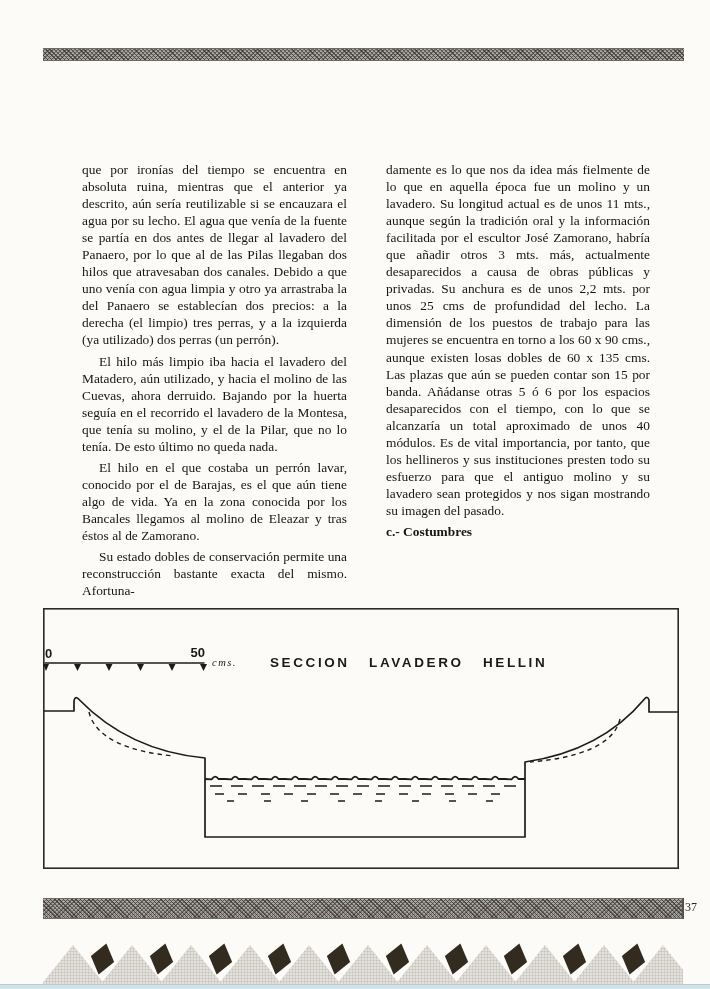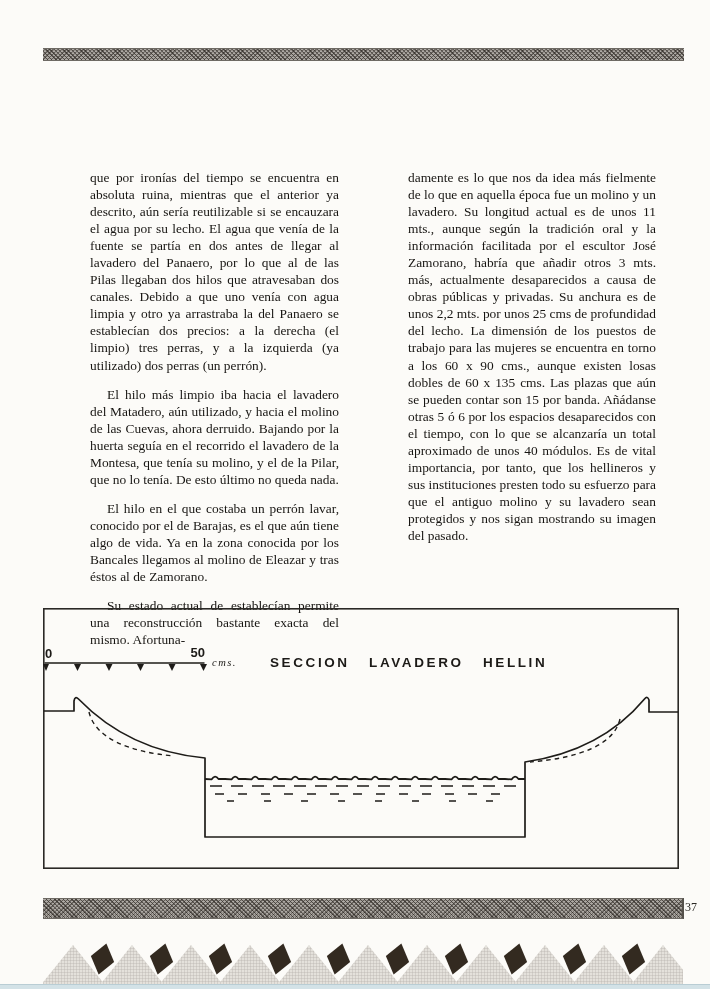--- a/index.html
+++ b/index.html
@@ -20,22 +20,22 @@
     border-bottom:1px solid #6e6a64;
   }
   #top-bar{left:43px;top:48px;width:641px;height:11px;}
   #bottom-bar{left:43px;top:898px;width:639px;height:19px;border-right:2px solid #55514b;}
   .col{
     position:absolute;top:157px;width:273px;
     font-size:13.4px;line-height:17.05px;
     text-align:justify;
   }
   #col-left{left:78px;}
-  #col-right{left:396px;width:272px;}
-  .col p{margin:12px;}
+  #col-right{left:382px;width:272px;}
+  .col p{margin:4px;}
   .col p.indent{text-indent:17px;}
   .col p.heading{font-weight:bold;text-align:left;margin-top:3px;margin-bottom:2px;}
   #page-number{
     position:absolute;left:685px;top:900px;
     font-size:12px;color:#2a2824;
   }
   #figure-wrap{position:absolute;left:43px;top:608px;width:636px;height:261px;}
   #frieze-wrap{position:absolute;left:43px;top:942px;width:640px;height:44px;}
   #bottom-strip{
     position:absolute;left:0;top:984px;width:710px;height:5px;
@@ -48,25 +48,26 @@
 </style>
 </head>
 <body>
 
 <div id="top-bar" class="hatch-bar"></div>
 
 <div id="col-left" class="col">
   <p>que por ironías del tiempo se encuentra en absoluta ruina, mientras que el anterior ya descrito, aún sería reutilizable si se encauzara el agua por su lecho. El agua que venía de la fuente se partía en dos antes de llegar al lavadero del Panaero, por lo que al de las Pilas llegaban dos hilos que atravesaban dos canales. Debido a que uno venía con agua limpia y otro ya arrastraba la del Panaero se establecían dos precios: a la derecha (el limpio) tres perras, y a la izquierda (ya utilizado) dos perras (un perrón).</p>
   <p class="indent">El hilo más limpio iba hacia el lavadero del Matadero, aún utilizado, y hacia el molino de las Cuevas, ahora derruido. Bajando por la huerta seguía en el recorrido el lavadero de la Montesa, que tenía su molino, y el de la Pilar, que no lo tenía. De esto último no queda nada.</p>
   <p class="indent">El hilo en el que costaba un perrón lavar, conocido por el de Barajas, es el que aún tiene algo de vida. Ya  en la zona conocida por los Bancales llegamos al molino de Eleazar y tras éstos al de Zamorano.</p>
-  <p class="indent">Su estado actual de establecían permite una reconstrucción bastante exacta del mismo. Afortuna-</p>
+  <p class="indent">Su estado dobles de conservación permite una reconstrucción bastante exacta del mismo. Afortuna-</p>
 </div>
 
 <div id="col-right" class="col">
   <p>damente es lo que nos da idea más fielmente de lo que en aquella época fue un molino y un lavadero. Su longitud actual es de unos 11 mts., aunque según la tradición oral y la información facilitada por el escultor José Zamorano, habría que añadir otros 3 mts. más, actualmente desaparecidos a causa de obras públicas y privadas. Su anchura es de unos 2,2 mts. por unos 25 cms de profundidad del lecho. La dimensión de los puestos de trabajo para las mujeres se encuentra en torno a los 60 x 90 cms., aunque existen losas dobles de 60 x 135 cms. Las plazas que aún se pueden contar son 15 por banda. Añádanse otras 5 ó 6 por los espacios desaparecidos con el tiempo, con lo que se alcanzaría un total aproximado de unos 40 módulos. Es de vital importancia, por tanto, que los hellineros y sus instituciones presten todo su esfuerzo para que el antiguo molino y su lavadero sean protegidos y nos sigan mostrando su imagen del pasado.</p>
+  <p class="heading" style="margin-top:4px;">c.- Costumbres</p>
 </div>
 
 <div id="figure-wrap">
   <svg width="636" height="261" viewBox="0 0 636 261">
 
     <rect x="0.8" y="0.8" width="634.4" height="259.4" fill="none" stroke="#2b2926" stroke-width="1.6"></rect>
 
     <path d="M 1.5,55 H 161.5" stroke="#1e1c19" stroke-width="1.7" fill="none"></path>
     <g fill="#1e1c19">
       <polygon points="0,56 6,56 3,63"></polygon>

